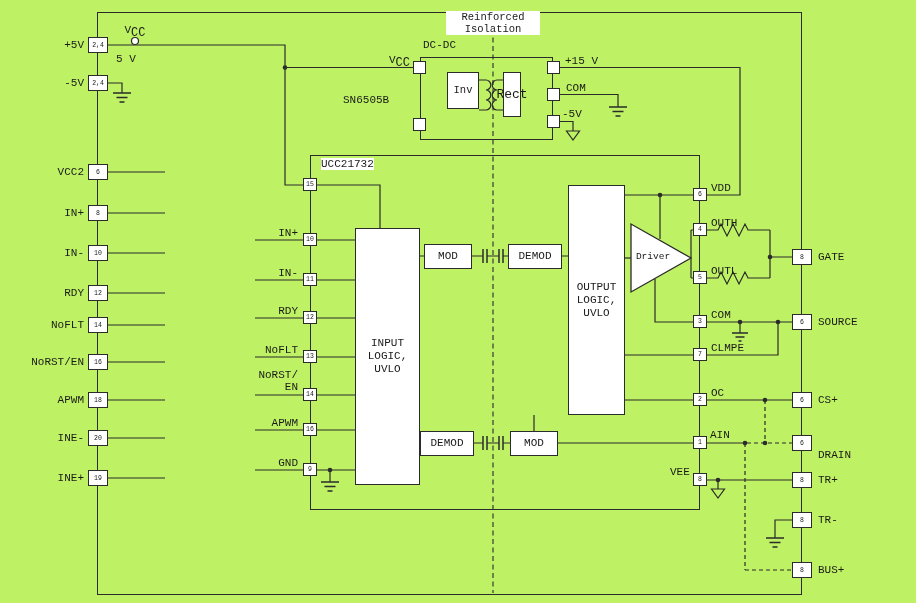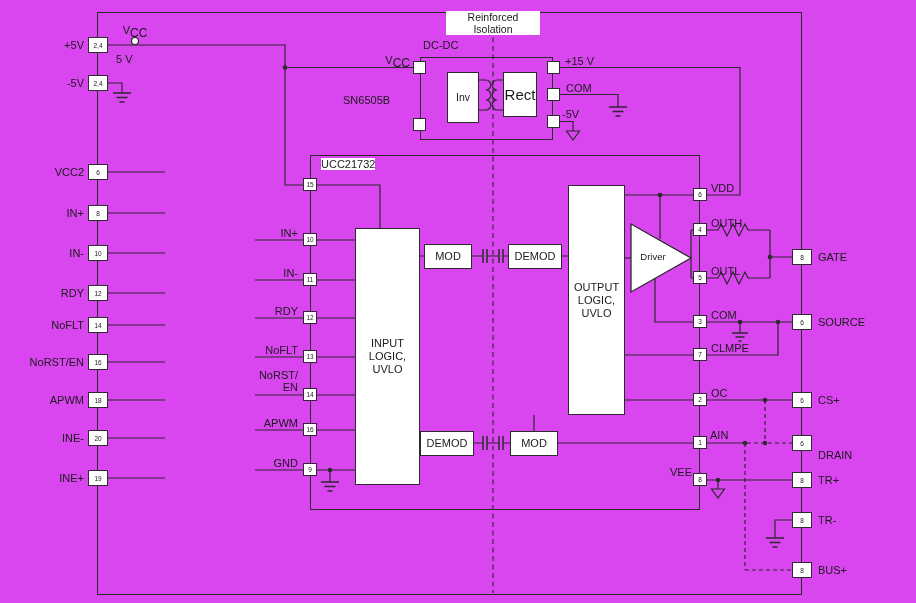--- a/index.html
+++ b/index.html
@@ -1,18 +1,18 @@
 <!DOCTYPE html>
 <html><head>
 <meta charset="utf-8">
 <style>
   * { margin:0; padding:0; box-sizing:border-box; }
   html,body { background:#fff; }
   body { font-family:"Liberation Sans", sans-serif; color:#1a1a1a; }
-  .canvas { position:relative; width:916px; height:603px; background:#d946ef; overflow:hidden; }
+  .canvas { position:relative; width:916px; height:603px; background:#bef264; overflow:hidden;font-family:Liberation Mono, monospace; }
   svg.wires { position:absolute; left:0; top:0; z-index:1; }
   .frame { position:absolute; border:1.5px solid #2b2b2b; background:transparent; z-index:2; }
   .blk { position:absolute; border:1.4px solid #2b2b2b; background:#fff; display:flex; align-items:center;
          justify-content:center; text-align:center; font-size:11px; line-height:13px; white-space:pre-line; z-index:2; }
   .term { position:absolute; width:20px; height:16px; border:1.4px solid #2b2b2b; background:#fff; font-size:6.5px;
           display:flex; align-items:center; justify-content:center; z-index:3; }
   .icpin { position:absolute; width:14px; height:13px; border:1.3px solid #2b2b2b; background:#fff; font-size:6.5px;
           display:flex; align-items:center; justify-content:center; z-index:3; }
   .snpin { position:absolute; width:13px; height:13px; border:1.3px solid #2b2b2b; background:#fff; z-index:3; }
   .lbl { position:absolute; font-size:11px; line-height:12px; white-space:pre-line; z-index:4; }
@@ -112,22 +112,22 @@
 
   <div class="lbl" style="left:423px;top:39px">DC-DC</div>
   <div class="frame" style="left:420px;top:57px;width:133px;height:83px;border-width:1.4px"></div>
   <div class="lbl" style="left:343px;top:94px">SN6505B</div>
   <div class="lbl r" style="left:370px;top:54px;width:40px"><span>V</span><sub>CC</sub></div>
   <div class="snpin" style="left:413px;top:61px"></div>
   <div class="snpin" style="left:413px;top:118px"></div>
   <div class="snpin" style="left:547px;top:61px"></div>
   <div class="snpin" style="left:547px;top:88px"></div>
   <div class="snpin" style="left:547px;top:115px"></div>
-  <div class="blk" style="left:447px;top:72px;width:32px;height:51px;font-size:10.5px">Inv</div>
-  <div class="blk" style="left:503px;top:72px;width:34px;height:45px;font-size:15px">Rect</div>
+  <div class="blk" style="left:447px;top:72px;width:32px;height:37px;font-size:10.5px">Inv</div>
+  <div class="blk" style="left:503px;top:72px;width:18px;height:45px;font-size:13px">Rect</div>
   <div class="lbl" style="left:565px;top:55px">+15 V</div>
   <div class="lbl" style="left:566px;top:82px">COM</div>
   <div class="lbl" style="left:562px;top:108px">-5V</div>
 
   <div class="term" style="left:88px;top:37px">2,4</div>
   <div class="term" style="left:88px;top:75px">2,4</div>
   <div class="term" style="left:88px;top:164px">6</div>
   <div class="term" style="left:88px;top:205px">8</div>
   <div class="term" style="left:88px;top:245px">10</div>
   <div class="term" style="left:88px;top:285px">12</div>

